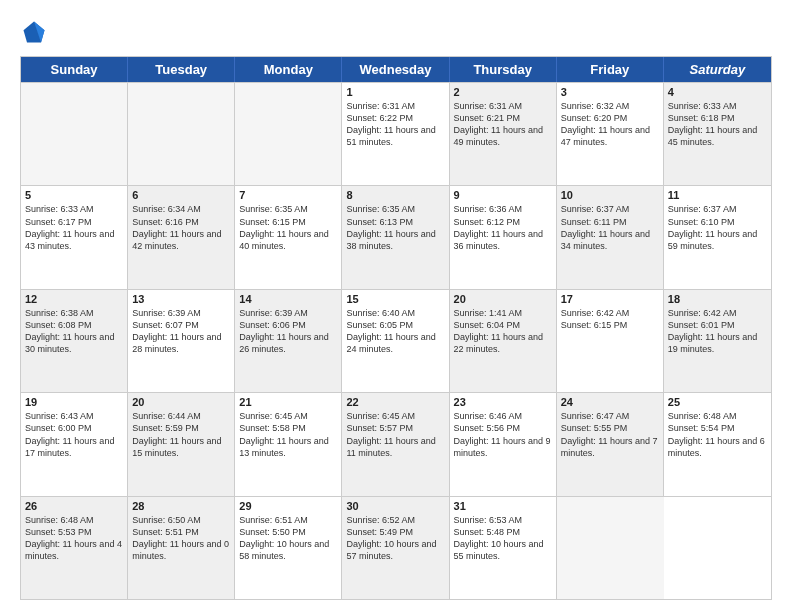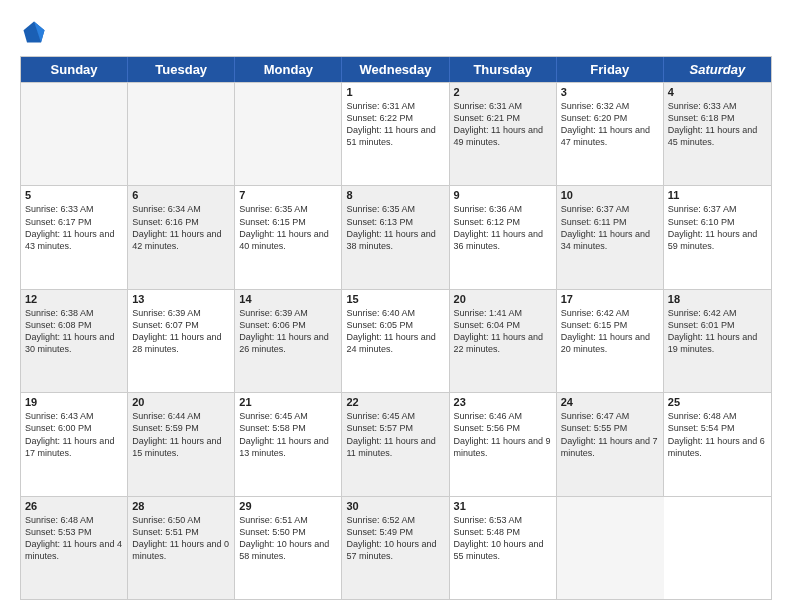--- a/index.html
+++ b/index.html
@@ -239,21 +239,20 @@
           <div class="cal-cell shaded">
             <div class="day-num">20</div>
             <div class="info-line">Sunrise: 1:41 AM</div>
             <div class="info-line">Sunset: 6:04 PM</div>
             <div class="info-line">Daylight: 11 hours and 22 minutes.</div>
           </div>
           <div class="cal-cell">
             <div class="day-num">17</div>
             <div class="info-line">Sunrise: 6:42 AM</div>
             <div class="info-line">Sunset: 6:15 PM</div>
-            <div class="info-line">Daylight: 11 hours and 20 minutes.</div>
           </div>
           <div class="cal-cell shaded">
             <div class="day-num">18</div>
             <div class="info-line">Sunrise: 6:42 AM</div>
             <div class="info-line">Sunset: 6:01 PM</div>
             <div class="info-line">Daylight: 11 hours and 19 minutes.</div>
           </div>
         </div>
         <div class="cal-row">
           <div class="cal-cell">

